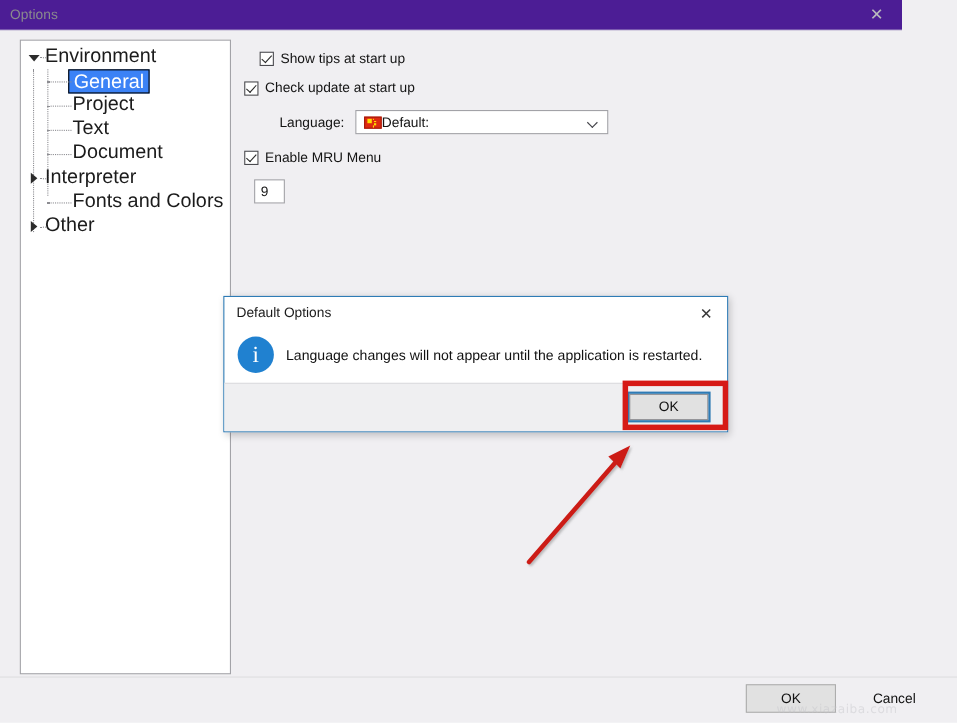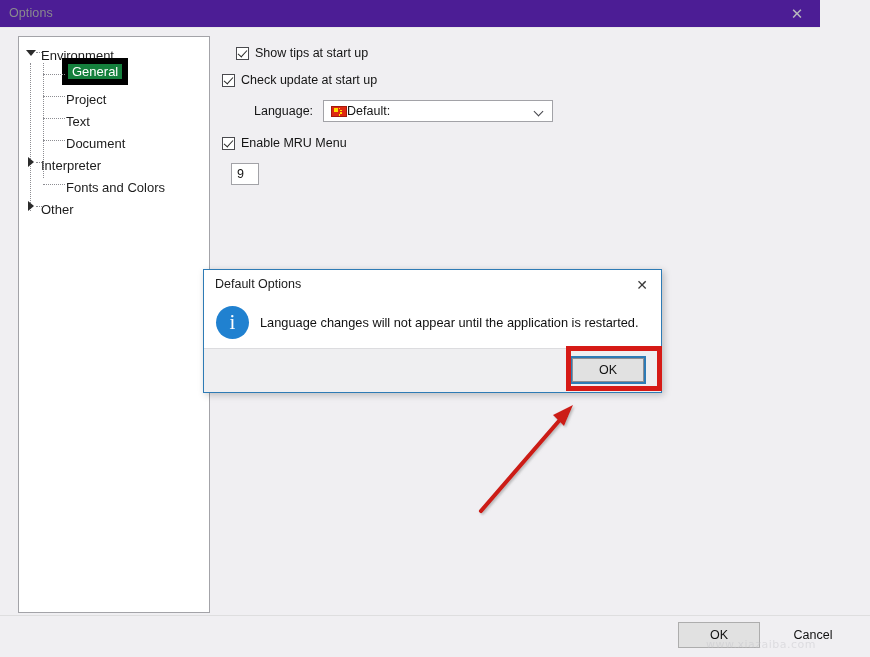--- a/index.html
+++ b/index.html
@@ -60,22 +60,22 @@
     width: 192px; height: 577px;
     background: #ffffff;
     border: 1px solid #a3a3a8;
   }
   .tree-inner { position: relative; padding: 4px 0 0 0; }
 
   .tnode {
     position: relative;
     height: 22px;
     display: flex;
-    align-items: flex-end;
-    font-size: 13px;
+    align-items: flex-start;
+    font-size: 18px;
     color: #1b1b1b;
     white-space: nowrap;
   }
   .tnode .tlabel { line-height: 1; padding-bottom: 1px; }
 
   .tnode.lvl1 { padding-left: 22px; }
   .tnode.lvl2 { padding-left: 47px; }
 
   
   .tri {
@@ -108,25 +108,25 @@
   .dot-v {
     position: absolute;
     width: 0;
     border-left: 1px dotted #8d8d92;
   }
 
   .tnode.lvl1 .dot-h { left: 17px; width: 6px; }
   .tnode.lvl2 .dot-h { left: 24px; width: 22px; }
 
   .tsel {
-    background: #15803d;
+    background: #3b82f6;
     color: #ffffff;
     padding: 1px 4px 2px 4px;
     margin-left: -4px;
-    border: 6px solid #000000;
+    border: 1px solid #000000;
     line-height: 1;
   }
 
   
   .trunk-env {
     position: absolute;
     left: 24px;
     top: 26px;
     height: 115px;
   }

